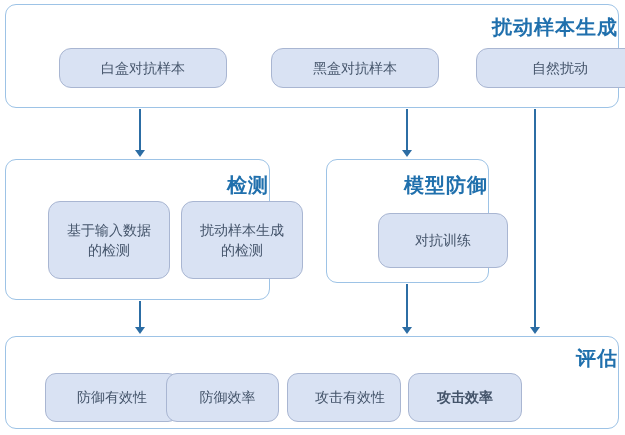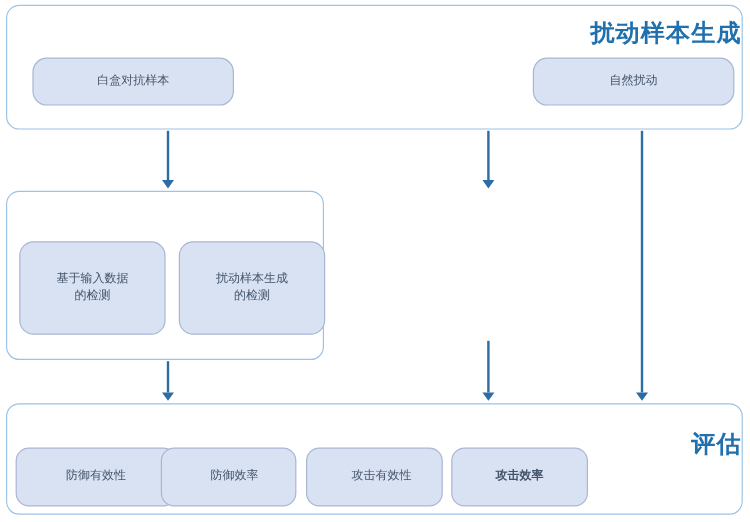--- a/index.html
+++ b/index.html
@@ -38,45 +38,46 @@
   }
   .node {
     position: absolute;
     background: var(--box-fill);
     border: 1px solid var(--box-border);
     border-radius: 12px;
     display: flex;
     align-items: center;
     justify-content: center;
     text-align: center;
-    font-size: 10px;
+    font-size: 14px;
     color: var(--box-text);
     white-space: pre-line;
     line-height: 1.45;
+    margin-left: 32px;
   }
   
   .g-generation { left: 5px; top: 4px; width: 614px; height: 104px; }
   .g-generation h2 { margin-top: 9px; }
   .g-generation .node { top: 43px; height: 40px; }
   .n-whitebox { left: 21px;  width: 168px; }
   .n-blackbox { left: 233px; width: 168px; }
   .n-natural  { left: 438px; width: 168px; }
   
   .g-detection { left: 5px; top: 159px; width: 265px; height: 141px; }
   .g-detection h2 { margin-top: 12px; }
   .g-detection .node { top: 41px; height: 78px; width: 122px; }
   .n-input-detect  { left: 10px; }
   .n-attack-detect { left: 143px; }
   
   .g-defense { left: 326px; top: 159px; width: 163px; height: 124px; }
   .g-defense h2 { margin-top: 12px; }
   .n-adv-training { left: 19px; top: 53px; width: 130px; height: 55px; }
   
   .g-evaluation { left: 5px; top: 336px; width: 614px; height: 93px; }
-  .g-evaluation h2 { margin-top: 20px; }
+  .g-evaluation h2 { margin-top: 8px; }
   .g-evaluation .node { top: 36px; height: 49px; border-radius: 11px; }
   .n-def-effectiveness { left: 7px;   width: 134px; }
   .n-def-efficiency    { left: 128px; width: 113px; padding-left: 10px; }
   .n-atk-effectiveness { left: 249px; width: 114px; padding-left: 12px; }
   .n-atk-efficiency    { left: 370px; width: 114px; font-weight: bold; }
   .n-neuron-coverage   { left: 492px; width: 121px; }
   
   .arrow {
     position: absolute;
     width: 2px;
@@ -100,30 +101,36 @@
   .a-def-eval   { left: 406px; top: 284px; height: 43px; }
 </style>
 </head>
 <body>
 
 <div class="canvas">
 
   <section class="group g-generation">
     <h2>扰动样本生成</h2>
     <div class="node n-whitebox">白盒对抗样本</div>
+    <div class="node n-blackbox">黑盒对抗样本</div>
     <div class="node n-natural">自然扰动</div>
   </section>
 
   <section class="group g-detection">
+    <h2>检测</h2>
     <div class="node n-input-detect">基于输入数据
 的检测</div>
     <div class="node n-attack-detect">扰动样本生成
 的检测</div>
   </section>
 
+  <section class="group g-defense">
+    <h2>模型防御</h2>
+    <div class="node n-adv-training">对抗训练</div>
+  </section>
 
   <section class="group g-evaluation">
     <h2>评估</h2>
     <div class="node n-def-effectiveness">防御有效性</div>
     <div class="node n-def-efficiency">防御效率</div>
     <div class="node n-atk-effectiveness">攻击有效性</div>
     <div class="node n-atk-efficiency">攻击效率</div>
   </section>
 
   <div class="arrow a-gen-det"></div>

